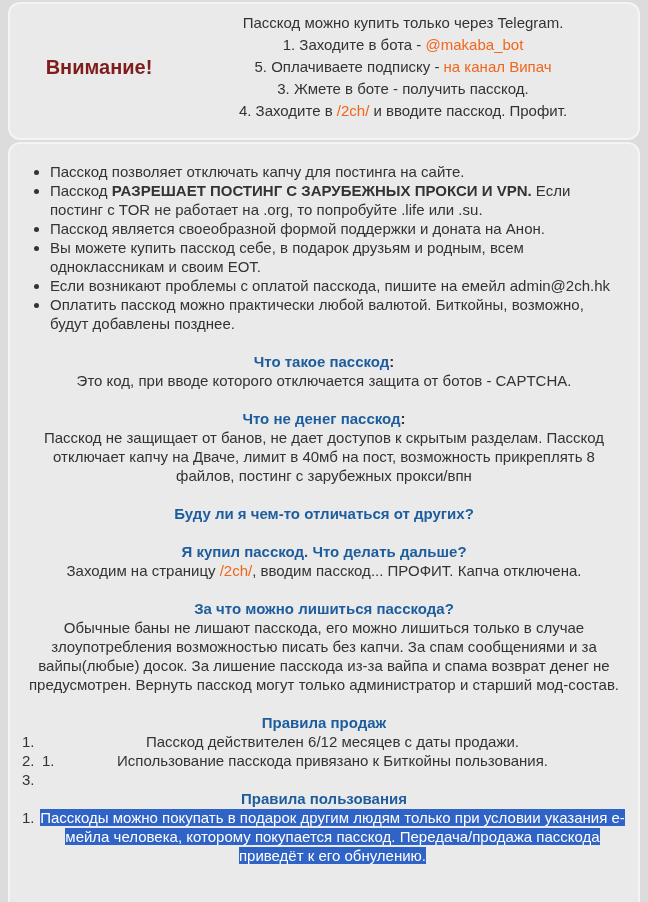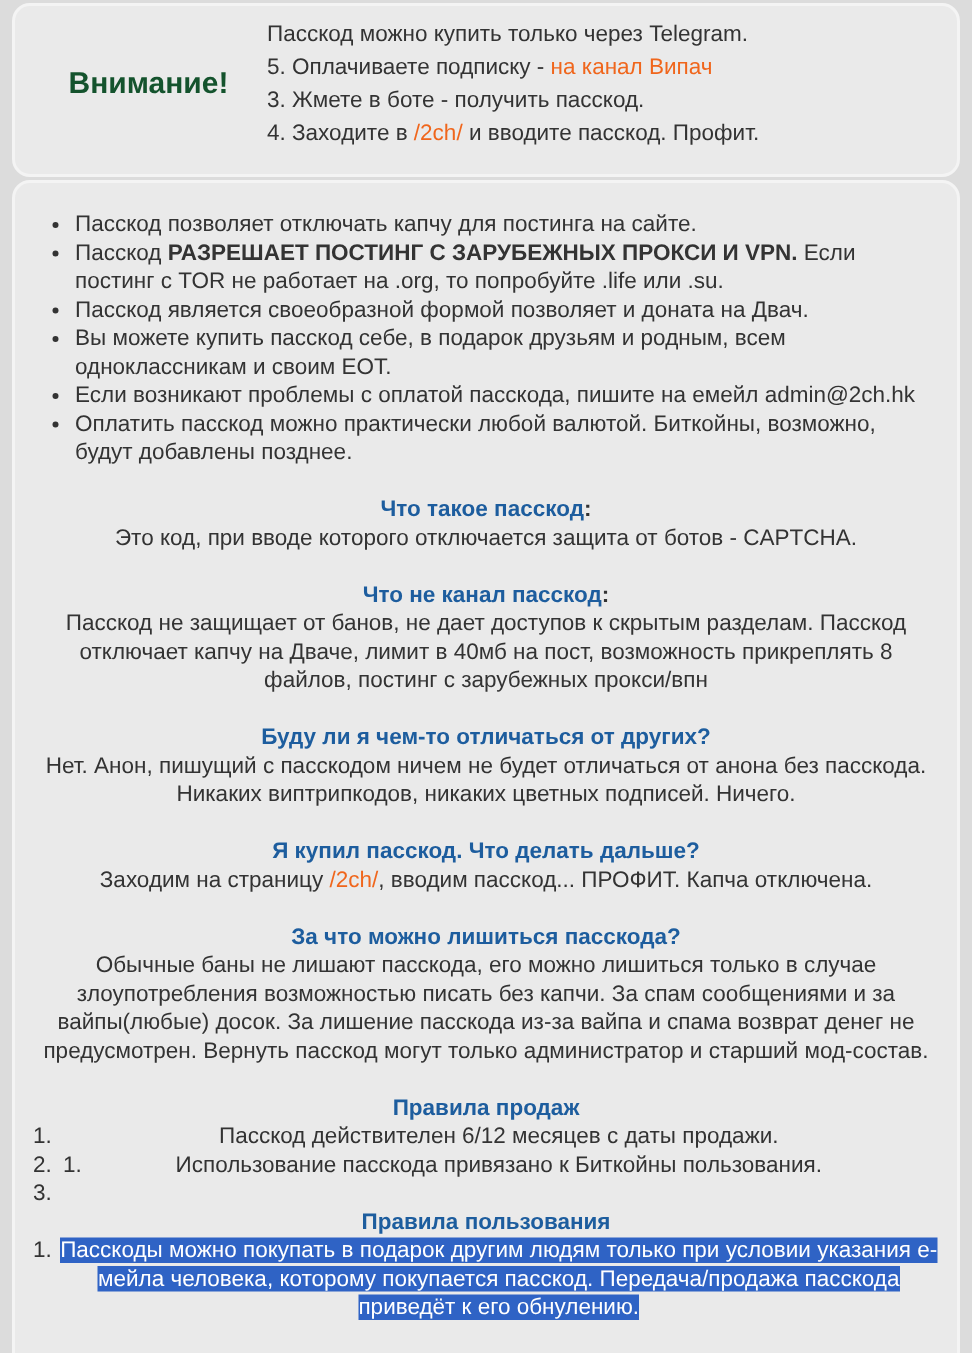--- a/index.html
+++ b/index.html
@@ -30,24 +30,24 @@
   b{font-weight:bold;}
 
   
   .notice{
     display:flex;
     padding:8px 10px 16px;
   }
   .notice-left{
     width:158px;flex:0 0 158px;
     display:flex;align-items:center;justify-content:center;
-    font-weight:bold;font-size:20px;color:#14532d;
+    font-weight:bold;font-size:20px;color:#7f1d1d;
   }
   .notice-right{flex:1;}
-  .nline{line-height:22px;white-space:nowrap;}
+  .nline{line-height:22px;white-space:nowrap;text-align:center;}
 
   
   .main{
     padding:0 12px 30px;
     min-height:770px;
   }
   ul.benefits{
     margin:18px 0 4px;
     padding-left:28px;
     list-style:disc outside;
@@ -65,50 +65,50 @@
 
   .hl{background:var(--sel-bg);color:var(--sel-text);}
 </style>
 </head>
 <body>
 
 <div class="box notice">
   <div class="notice-left">Внимание!</div>
   <div class="notice-right">
     <div class="nline">Пасскод можно купить только через Telegram.</div>
+    <div class="nline"><span>1. Заходите в бота - </span><a>@makaba_bot</a></div>
     <div class="nline"><span>5. Оплачиваете подписку - </span><a>на канал Випач</a></div>
     <div class="nline">3. Жмете в боте - получить пасскод.</div>
     <div class="nline"><span>4. Заходите в </span><a>/2ch/</a><span> и вводите пасскод. Профит.</span></div>
   </div>
 </div>
 
 <div class="box main">
 
   <ul class="benefits">
     <li><span>Пасскод позволяет отключать капчу для постинга на сайте.</span></li>
     <li><span>Пасскод </span><b>РАЗРЕШАЕТ ПОСТИНГ С ЗАРУБЕЖНЫХ ПРОКСИ И VPN.</b><span> Если постинг с TOR не работает на .org, то попробуйте .life или .su.</span></li>
-    <li><span>Пасскод является своеобразной формой позволяет и доната на Двач.</span></li>
+    <li><span>Пасскод является своеобразной формой поддержки и доната на Анон.</span></li>
     <li><span>Вы можете купить пасскод себе, в подарок друзьям и родным, всем одноклассникам и своим ЕОТ.</span></li>
     <li><span>Если возникают проблемы с оплатой пасскода, пишите на емейл admin@2ch.hk</span></li>
     <li><span>Оплатить пасскод можно практически любой валютой. Биткойны, возможно, будут добавлены позднее.</span></li>
   </ul>
 
   <div class="section">
     <div class="h"><span>Что такое пасскод</span><span class="colon">:</span></div>
     <p>Это код, при вводе которого отключается защита от ботов - CAPTCHA.</p>
   </div>
 
   <div class="section">
-    <div class="h"><span>Что не канал пасскод</span><span class="colon">:</span></div>
+    <div class="h"><span>Что не денег пасскод</span><span class="colon">:</span></div>
     <p>Пасскод не защищает от банов, не дает доступов к скрытым разделам. Пасскод отключает капчу на Дваче, лимит в 40мб на пост, возможность прикреплять 8 файлов, постинг с зарубежных прокси/впн</p>
   </div>
 
   <div class="section">
     <div class="h">Буду ли я чем-то отличаться от других?</div>
-    <p>Нет. Анон, пишущий с пасскодом ничем не будет отличаться от анона без пасскода. Никаких виптрипкодов, никаких цветных подписей. Ничего.</p>
   </div>
 
   <div class="section">
     <div class="h">Я купил пасскод. Что делать дальше?</div>
     <p><span>Заходим на страницу </span><a>/2ch/</a><span>, вводим пасскод... ПРОФИТ. Капча отключена.</span></p>
   </div>
 
   <div class="section">
     <div class="h">За что можно лишиться пасскода?</div>
     <p>Обычные баны не лишают пасскода, его можно лишиться только в случае злоупотребления возможностью писать без капчи. За спам сообщениями и за вайпы(любые) досок. За лишение пасскода из-за вайпа и спама возврат денег не предусмотрен. Вернуть пасскод могут только администратор и старший мод-состав.</p>

